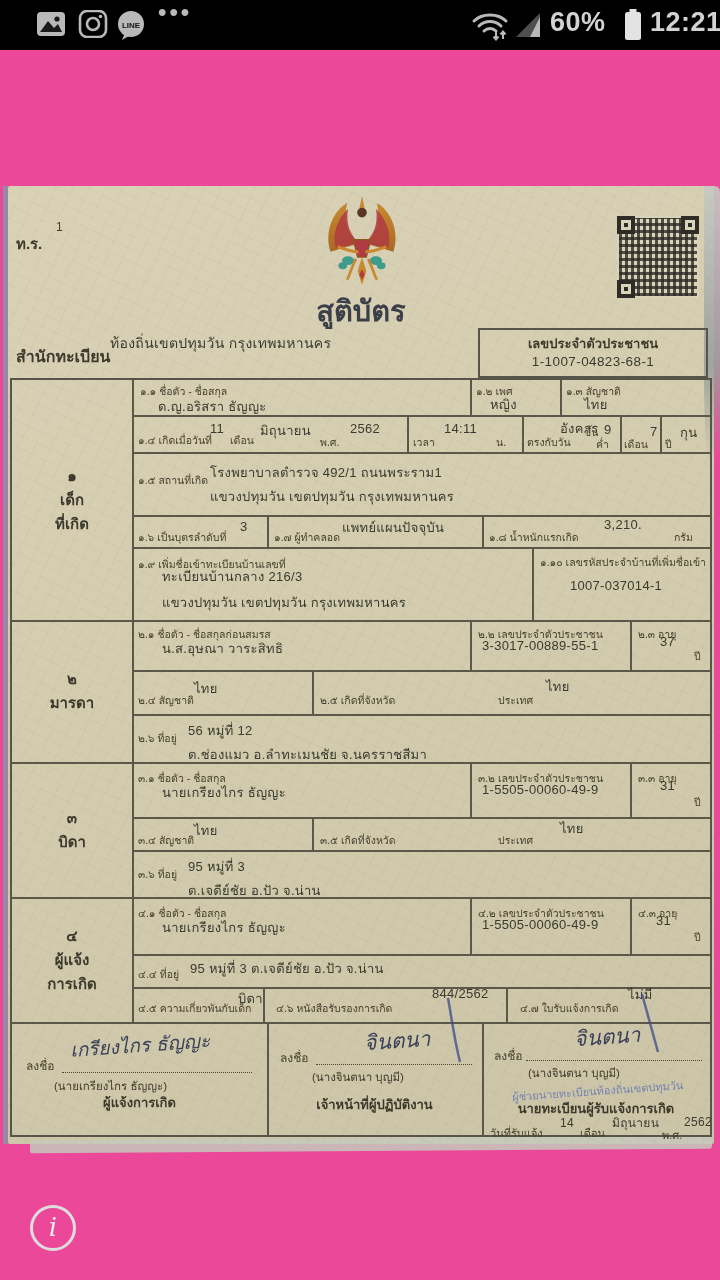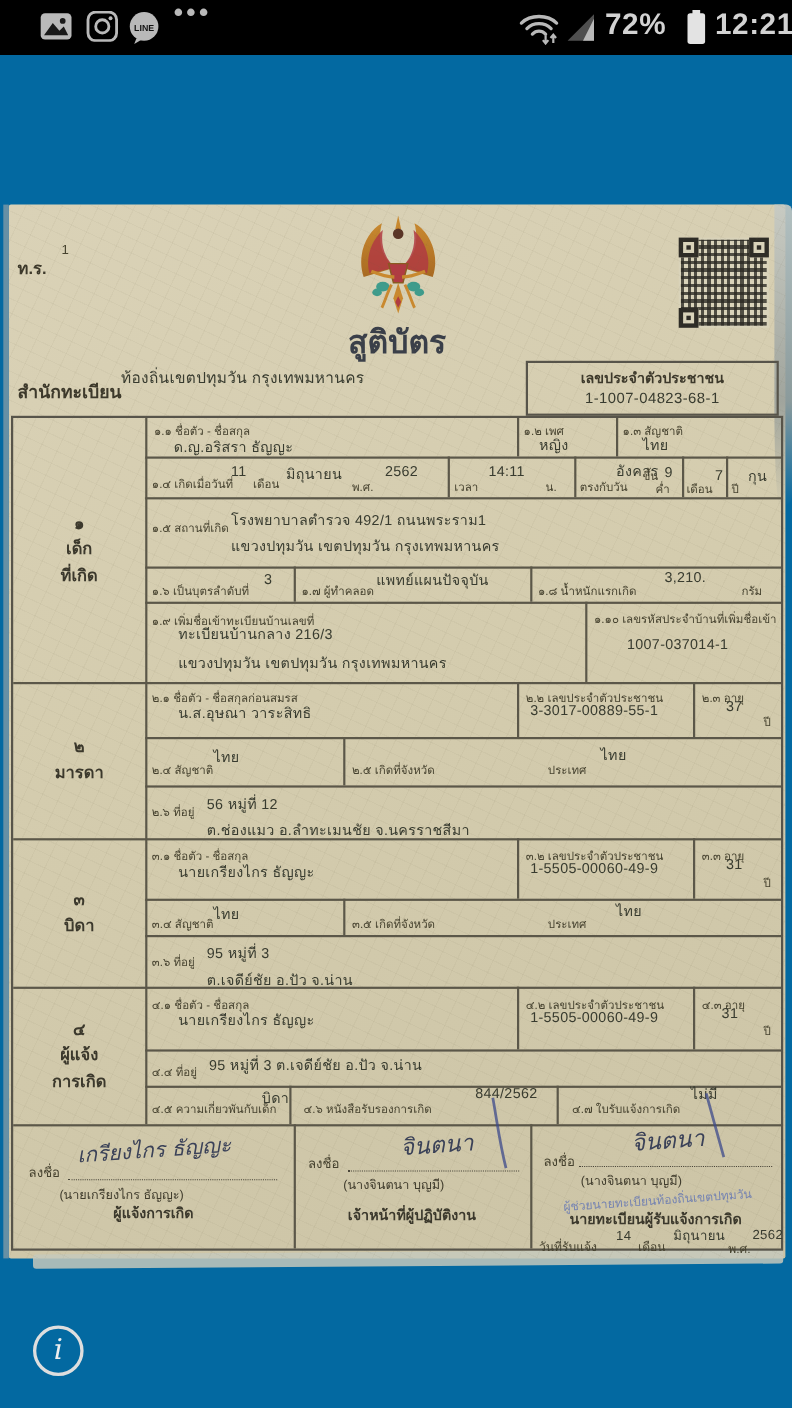--- a/index.html
+++ b/index.html
@@ -1,16 +1,16 @@
 <!DOCTYPE html>
 <html><head>
 <meta charset="utf-8">
 <style>
   html,body{margin:0;padding:0;background:#000;}
-  #screen{position:relative;width:720px;height:1280px;background:#0369a1;overflow:hidden;
+  #screen{position:relative;width:720px;height:1280px;background:#ec4899;overflow:hidden;
           font-family:"Liberation Sans",sans-serif;}
   
   #statusbar{position:absolute;left:0;top:0;width:720px;height:50px;background:#000;}
   .sb-ic{position:absolute;top:10px;}
   .sb-txt{position:absolute;top:7px;color:#d2d2d2;font-size:27px;font-weight:bold;letter-spacing:0.5px;}
   
   #paper{position:absolute;left:8px;top:186px;width:706px;height:958px;border-radius:2px;
          background:linear-gradient(160deg,#dad2b7 0%,#d4ccae 45%,#ccc4a6 100%);}
   #paper::after{content:"";position:absolute;inset:0;pointer-events:none;
      background:repeating-linear-gradient(115deg,transparent 0 14px,rgba(110,100,70,0.05) 14px 15px),
@@ -79,21 +79,21 @@
       <path d="M4 12 C12 4 28 4 36 12" fill="none" stroke="#b9b9b9" stroke-width="3" stroke-linecap="round"></path>
       <path d="M9 17 C15 11 25 11 31 17" fill="none" stroke="#b9b9b9" stroke-width="3" stroke-linecap="round"></path>
       <path d="M14 22 C17.5 18.5 22.5 18.5 26 22" fill="none" stroke="#b9b9b9" stroke-width="3" stroke-linecap="round"></path>
       <path d="M26 23 L26 30 M23.5 27.5 L26 30.5 L28.5 27.5" fill="none" stroke="#b9b9b9" stroke-width="2"></path>
       <path d="M33 30 L33 23 M30.5 25.5 L33 22.5 L35.5 25.5" fill="none" stroke="#b9b9b9" stroke-width="2"></path>
     </svg>
     <svg class="sb-ic" style="left:514px;top:11px" width="30" height="28" viewBox="0 0 30 28">
       <path d="M2 26 L26 26 L26 2 Z" fill="#4f4f4f"></path>
       <path d="M16 26 L26 26 L26 6 Z" fill="#b9b9b9"></path>
     </svg>
-    <div class="sb-txt" style="left:550px">72%</div>
+    <div class="sb-txt" style="left:550px">60%</div>
     <svg class="sb-ic" style="left:624px;top:9px" width="18" height="32" viewBox="0 0 18 32">
       <rect x="5.5" y="0" width="7" height="4" fill="#e3e3e3"></rect>
       <rect x="1" y="3" width="16" height="28" rx="2.5" fill="#e3e3e3"></rect>
     </svg>
     <div class="sb-txt" style="left:650px">12:21</div>
   </div>
 
   <div id="paper">
     <div class="edgeL"></div>
     <div class="curl"></div>

